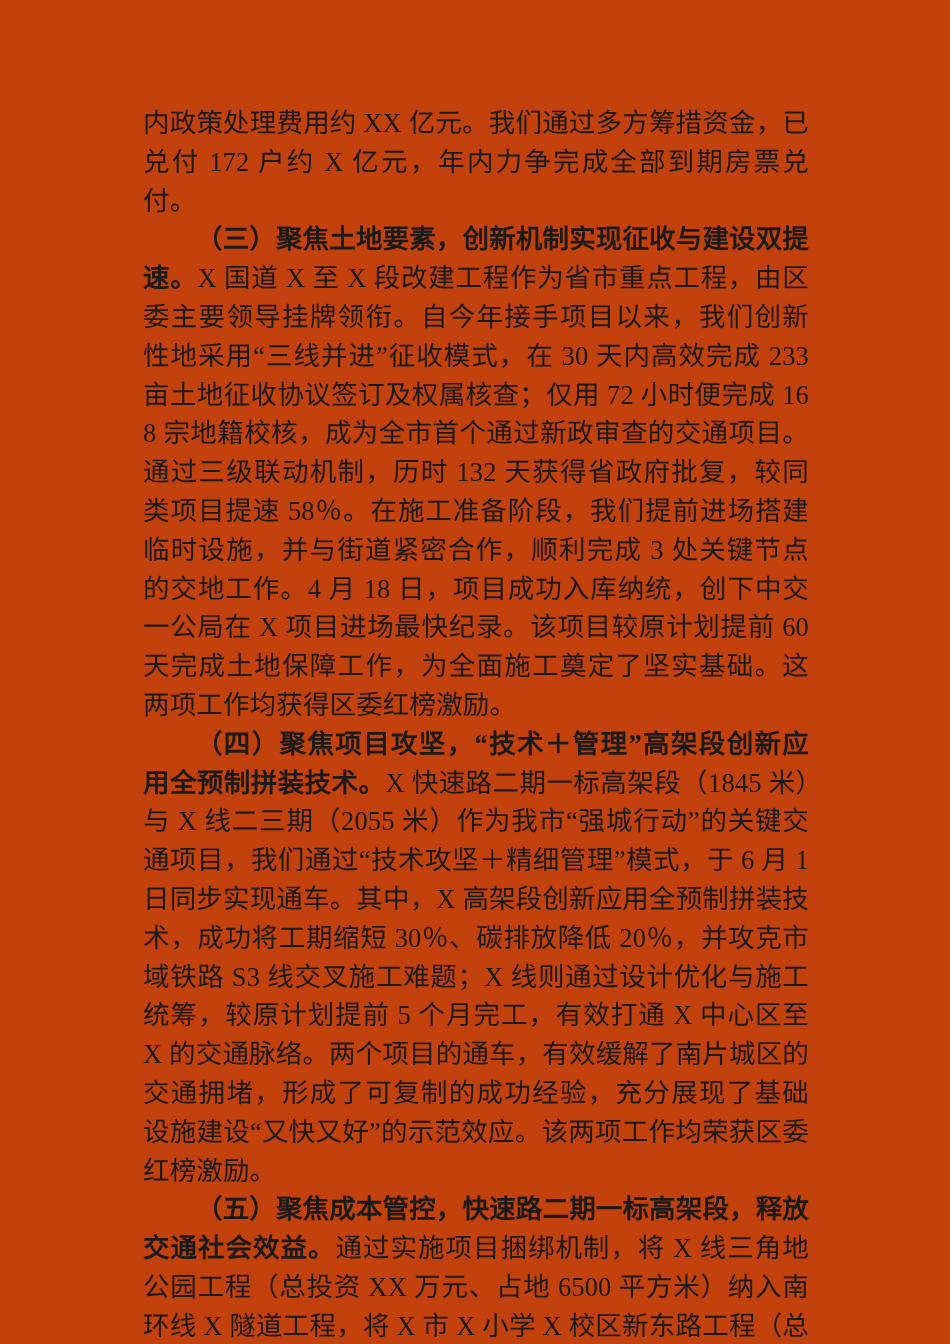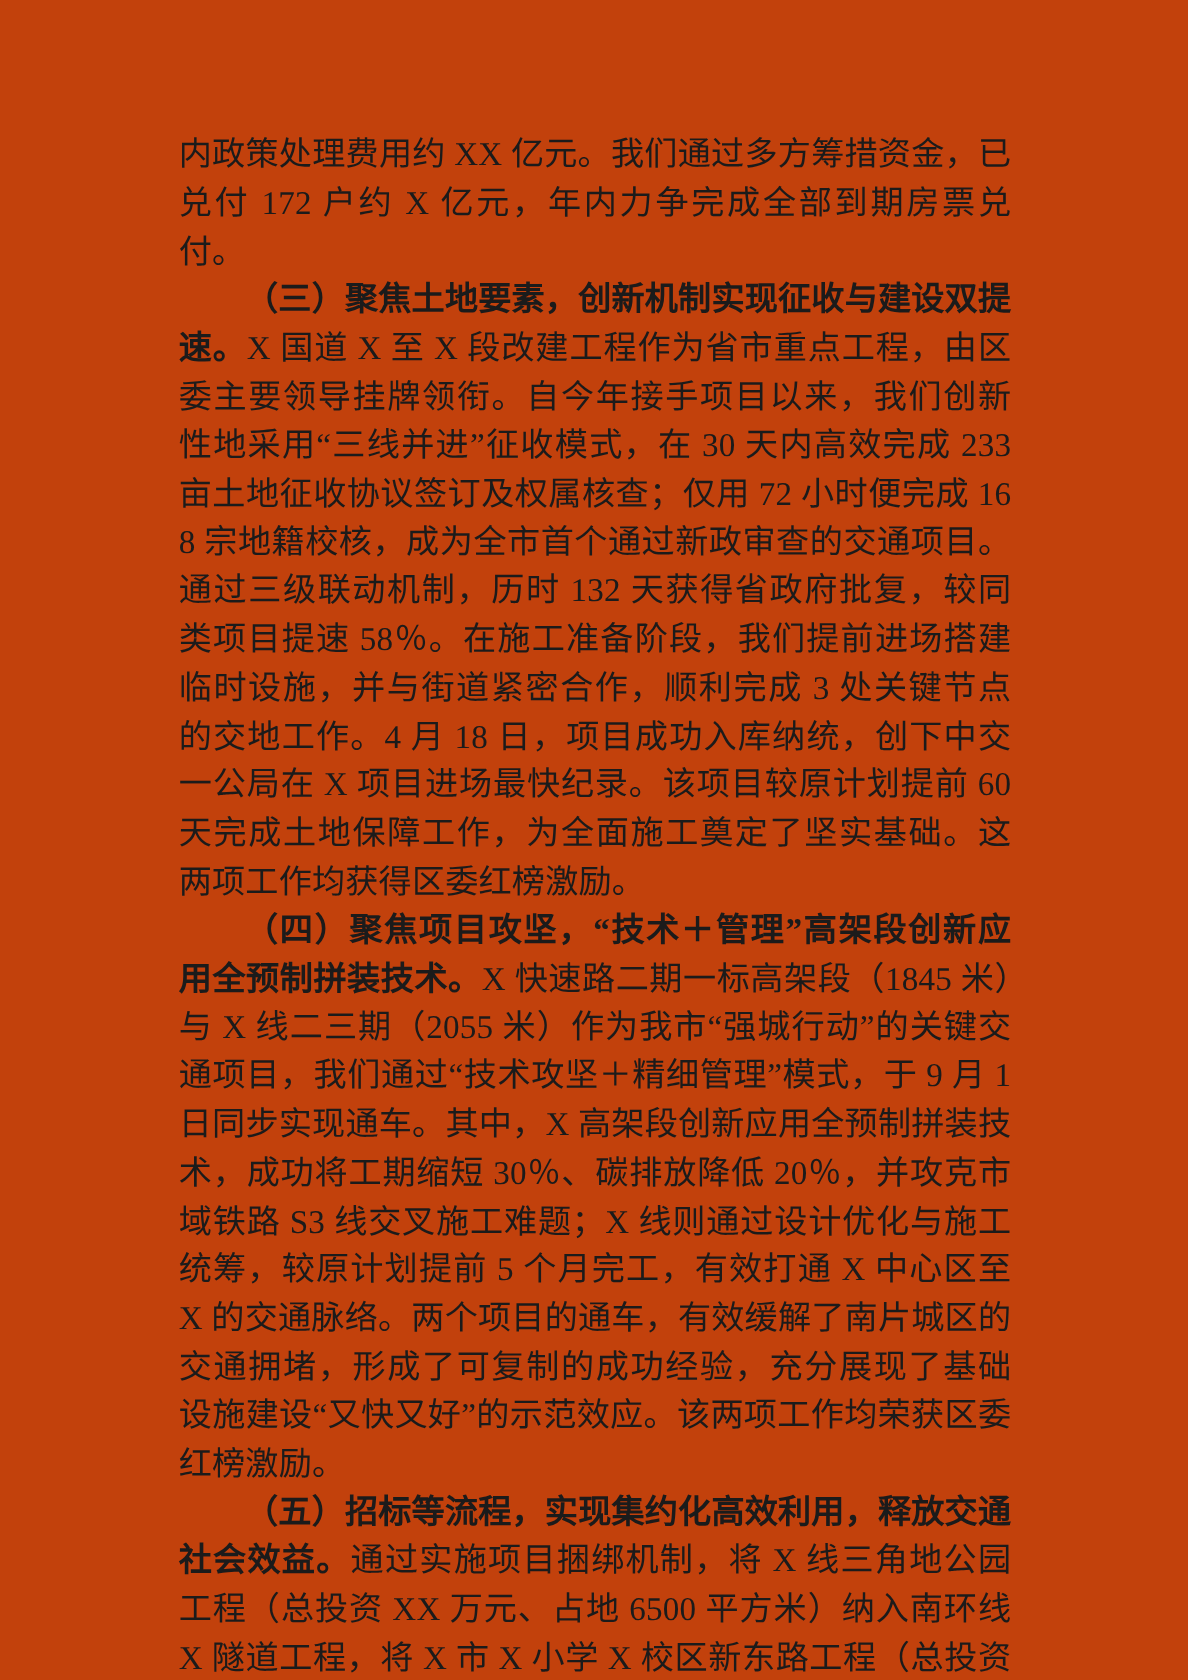--- a/index.html
+++ b/index.html
@@ -49,18 +49,18 @@
 </head>
 <body>
 
 <div class="page">
   <div class="text-block">
 
     <p class="para"><span class="body-run">内政策处理费用约 XX 亿元。我们通过多方筹措资金，已兑付 172 户约 X 亿元，年内力争完成全部到期房票兑付。</span></p>
 
     <p class="para indent"><span class="hd">（三）聚焦土地要素，创新机制实现征收与建设双提速。</span><span class="body-run">X 国道 X 至 X 段改建工程作为省市重点工程，由区委主要领导挂牌领衔。自今年接手项目以来，我们创新性地采用“三线并进”征收模式，在 30 天内高效完成 233 亩土地征收协议签订及权属核查；仅用 72 小时便完成 168 宗地籍校核，成为全市首个通过新政审查的交通项目。通过三级联动机制，历时 132 天获得省政府批复，较同类项目提速 58％。在施工准备阶段，我们提前进场搭建临时设施，并与街道紧密合作，顺利完成 3 处关键节点的交地工作。4 月 18 日，项目成功入库纳统，创下中交一公局在 X 项目进场最快纪录。该项目较原计划提前 60 天完成土地保障工作，为全面施工奠定了坚实基础。这两项工作均获得区委红榜激励。</span></p>
 
-    <p class="para indent"><span class="hd">（四）聚焦项目攻坚，“技术＋管理”高架段创新应用全预制拼装技术。</span><span class="body-run">X 快速路二期一标高架段（1845 米）与 X 线二三期（2055 米）作为我市“强城行动”的关键交通项目，我们通过“技术攻坚＋精细管理”模式，于 9 月 1 日同步实现通车。其中，X 高架段创新应用全预制拼装技术，成功将工期缩短 30％、碳排放降低 20％，并攻克市域铁路 S3 线交叉施工难题；X 线则通过设计优化与施工统筹，较原计划提前 5 个月完工，有效打通 X 中心区至 X 的交通脉络。两个项目的通车，有效缓解了南片城区的交通拥堵，形成了可复制的成功经验，充分展现了基础设施建设“又快又好”的示范效应。该两项工作均荣获区委红榜激励。</span></p>
+    <p class="para indent"><span class="hd">（四）聚焦项目攻坚，“技术＋管理”高架段创新应用全预制拼装技术。</span><span class="body-run">X 快速路二期一标高架段（1845 米）与 X 线二三期（2055 米）作为我市“强城行动”的关键交通项目，我们通过“技术攻坚＋精细管理”模式，于 6 月 1 日同步实现通车。其中，X 高架段创新应用全预制拼装技术，成功将工期缩短 30％、碳排放降低 20％，并攻克市域铁路 S3 线交叉施工难题；X 线则通过设计优化与施工统筹，较原计划提前 5 个月完工，有效打通 X 中心区至 X 的交通脉络。两个项目的通车，有效缓解了南片城区的交通拥堵，形成了可复制的成功经验，充分展现了基础设施建设“又快又好”的示范效应。该两项工作均荣获区委红榜激励。</span></p>
 
-    <p class="para indent"><span class="hd">（五）招标等流程，实现集约化高效利用，释放交通社会效益。</span><span class="body-run">通过实施项目捆绑机制，将 X 线三角地公园工程（总投资 XX 万元、占地 6500 平方米）纳入南环线 X 隧道工程，将 X 市 X 小学 X 校区新东路工程（总投资约 XX 万元、占地 1755 平方米）纳入霞北路工程，从而减少项目立项、初设、招标等流程，有效缩短前期工作时间。</span></p>
+    <p class="para indent"><span class="hd">（五）聚焦成本管控，快速路二期一标高架段，释放交通社会效益。</span><span class="body-run">通过实施项目捆绑机制，将 X 线三角地公园工程（总投资 XX 万元、占地 6500 平方米）纳入南环线 X 隧道工程，将 X 市 X 小学 X 校区新东路工程（总投资约 XX 万元、占地 1755 平方米）纳入霞北路工程，从而减少项目立项、初设、招标等流程，有效缩短前期工作时间。</span></p>
 
   </div>
 </div>
 
 </body></html>

